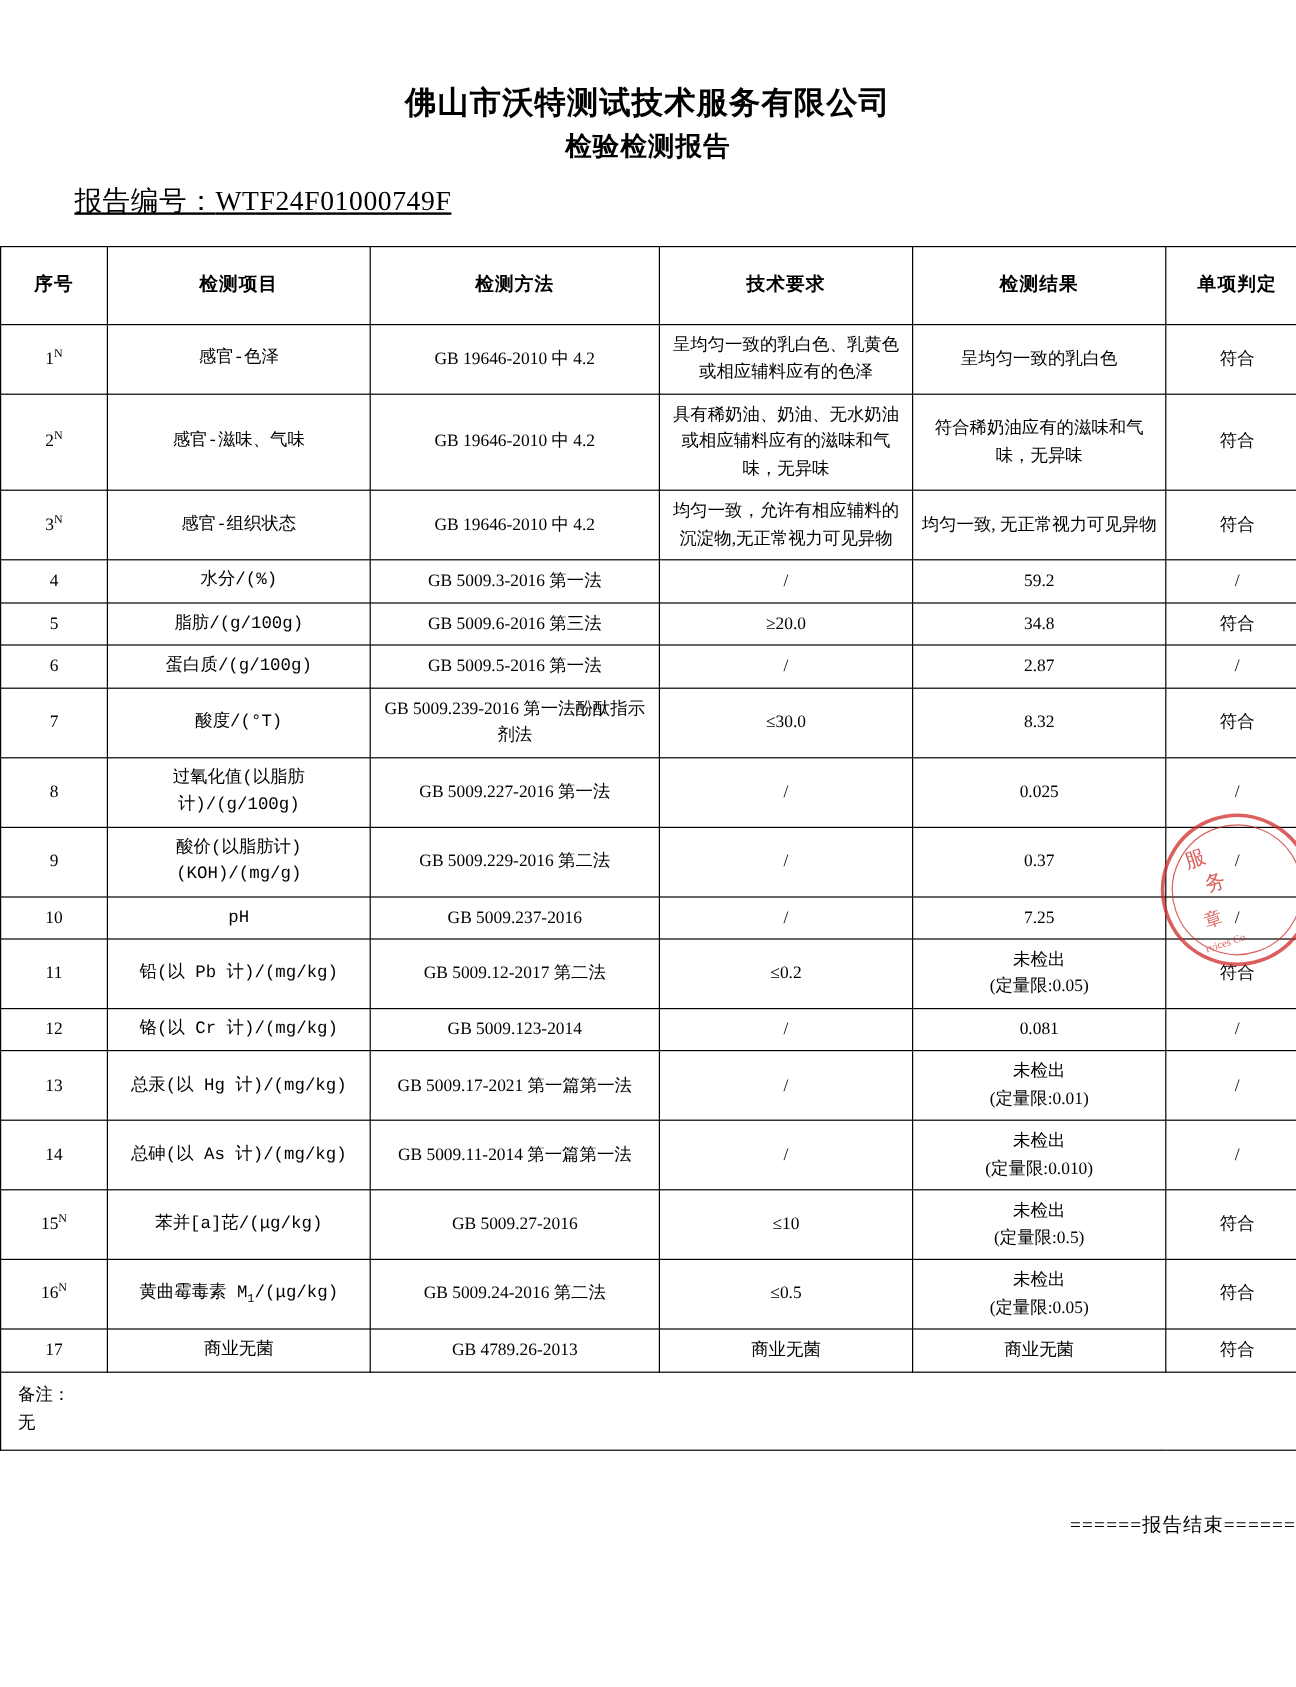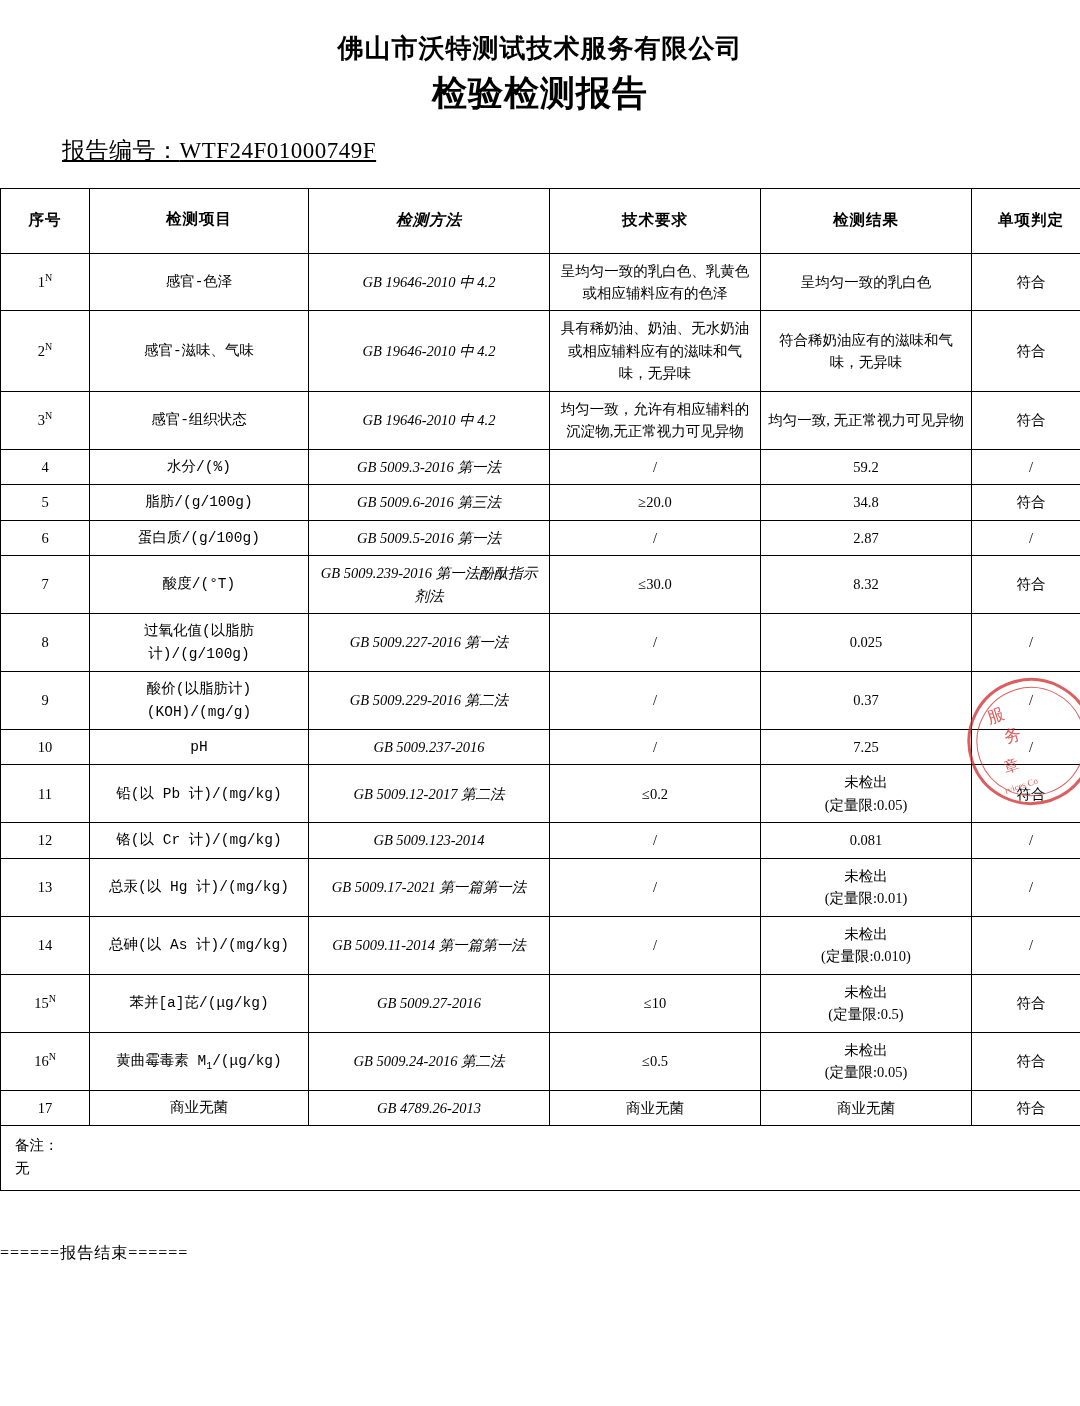--- a/index.html
+++ b/index.html
@@ -16,30 +16,30 @@
   }
   .page {
     width: 1080px;
     min-height: 1406px;
     position: relative;
     box-sizing: border-box;
     padding: 0;
   }
   .title-block {
     text-align: center;
-    padding-top: 29px;
+    padding-top: 66px;
   }
   .title-line1 {
     font-size: 26px;
     font-weight: bold;
     letter-spacing: 1px;
     line-height: 1.5;
   }
   .title-line2 {
-    font-size: 35px;
+    font-size: 22px;
     font-weight: bold;
     letter-spacing: 1px;
     line-height: 1.5;
   }
   .report-no {
     margin: 14px 0 0 62px;
     font-size: 23px;
     letter-spacing: 0.5px;
     text-decoration: underline;
   }
@@ -59,21 +59,21 @@
     font-weight: normal;
   }
   table.report thead th {
     font-weight: bold;
     font-size: 15.5px;
     height: 52px;
     letter-spacing: 1px;
   }
   .col-no    { width: 78px; }
   .col-item  { width: 208px; font-family: Liberation Mono, monospace; }
-  .col-method{ width: 230px; font-style: italic; }
+  .col-method{ width: 230px; }
   .col-req   { width: 200px; }
   .col-result{ width: 200px; }
   .col-judge { width: 108px; }
   td.cell-multiline {
     text-align: center;
   }
   .sup {
     font-size: 10px;
     vertical-align: super;
     line-height: 0;
@@ -84,21 +84,21 @@
     line-height: 0;
   }
   tr.remark td {
     text-align: left;
     padding: 8px 10px 10px 14px;
     line-height: 1.6;
     font-size: 14.5px;
   }
   .remark-line { display: block; font-family: Liberation Serif, serif; }
   .footer-end {
-    text-align: left;
+    text-align: right;
     font-size: 16px;
     margin-top: 52px;
     padding-bottom: 30px;
     letter-spacing: 1px;
   }
   
   .seal {
     position: absolute;
     right: -6px;
     top: 648px;

